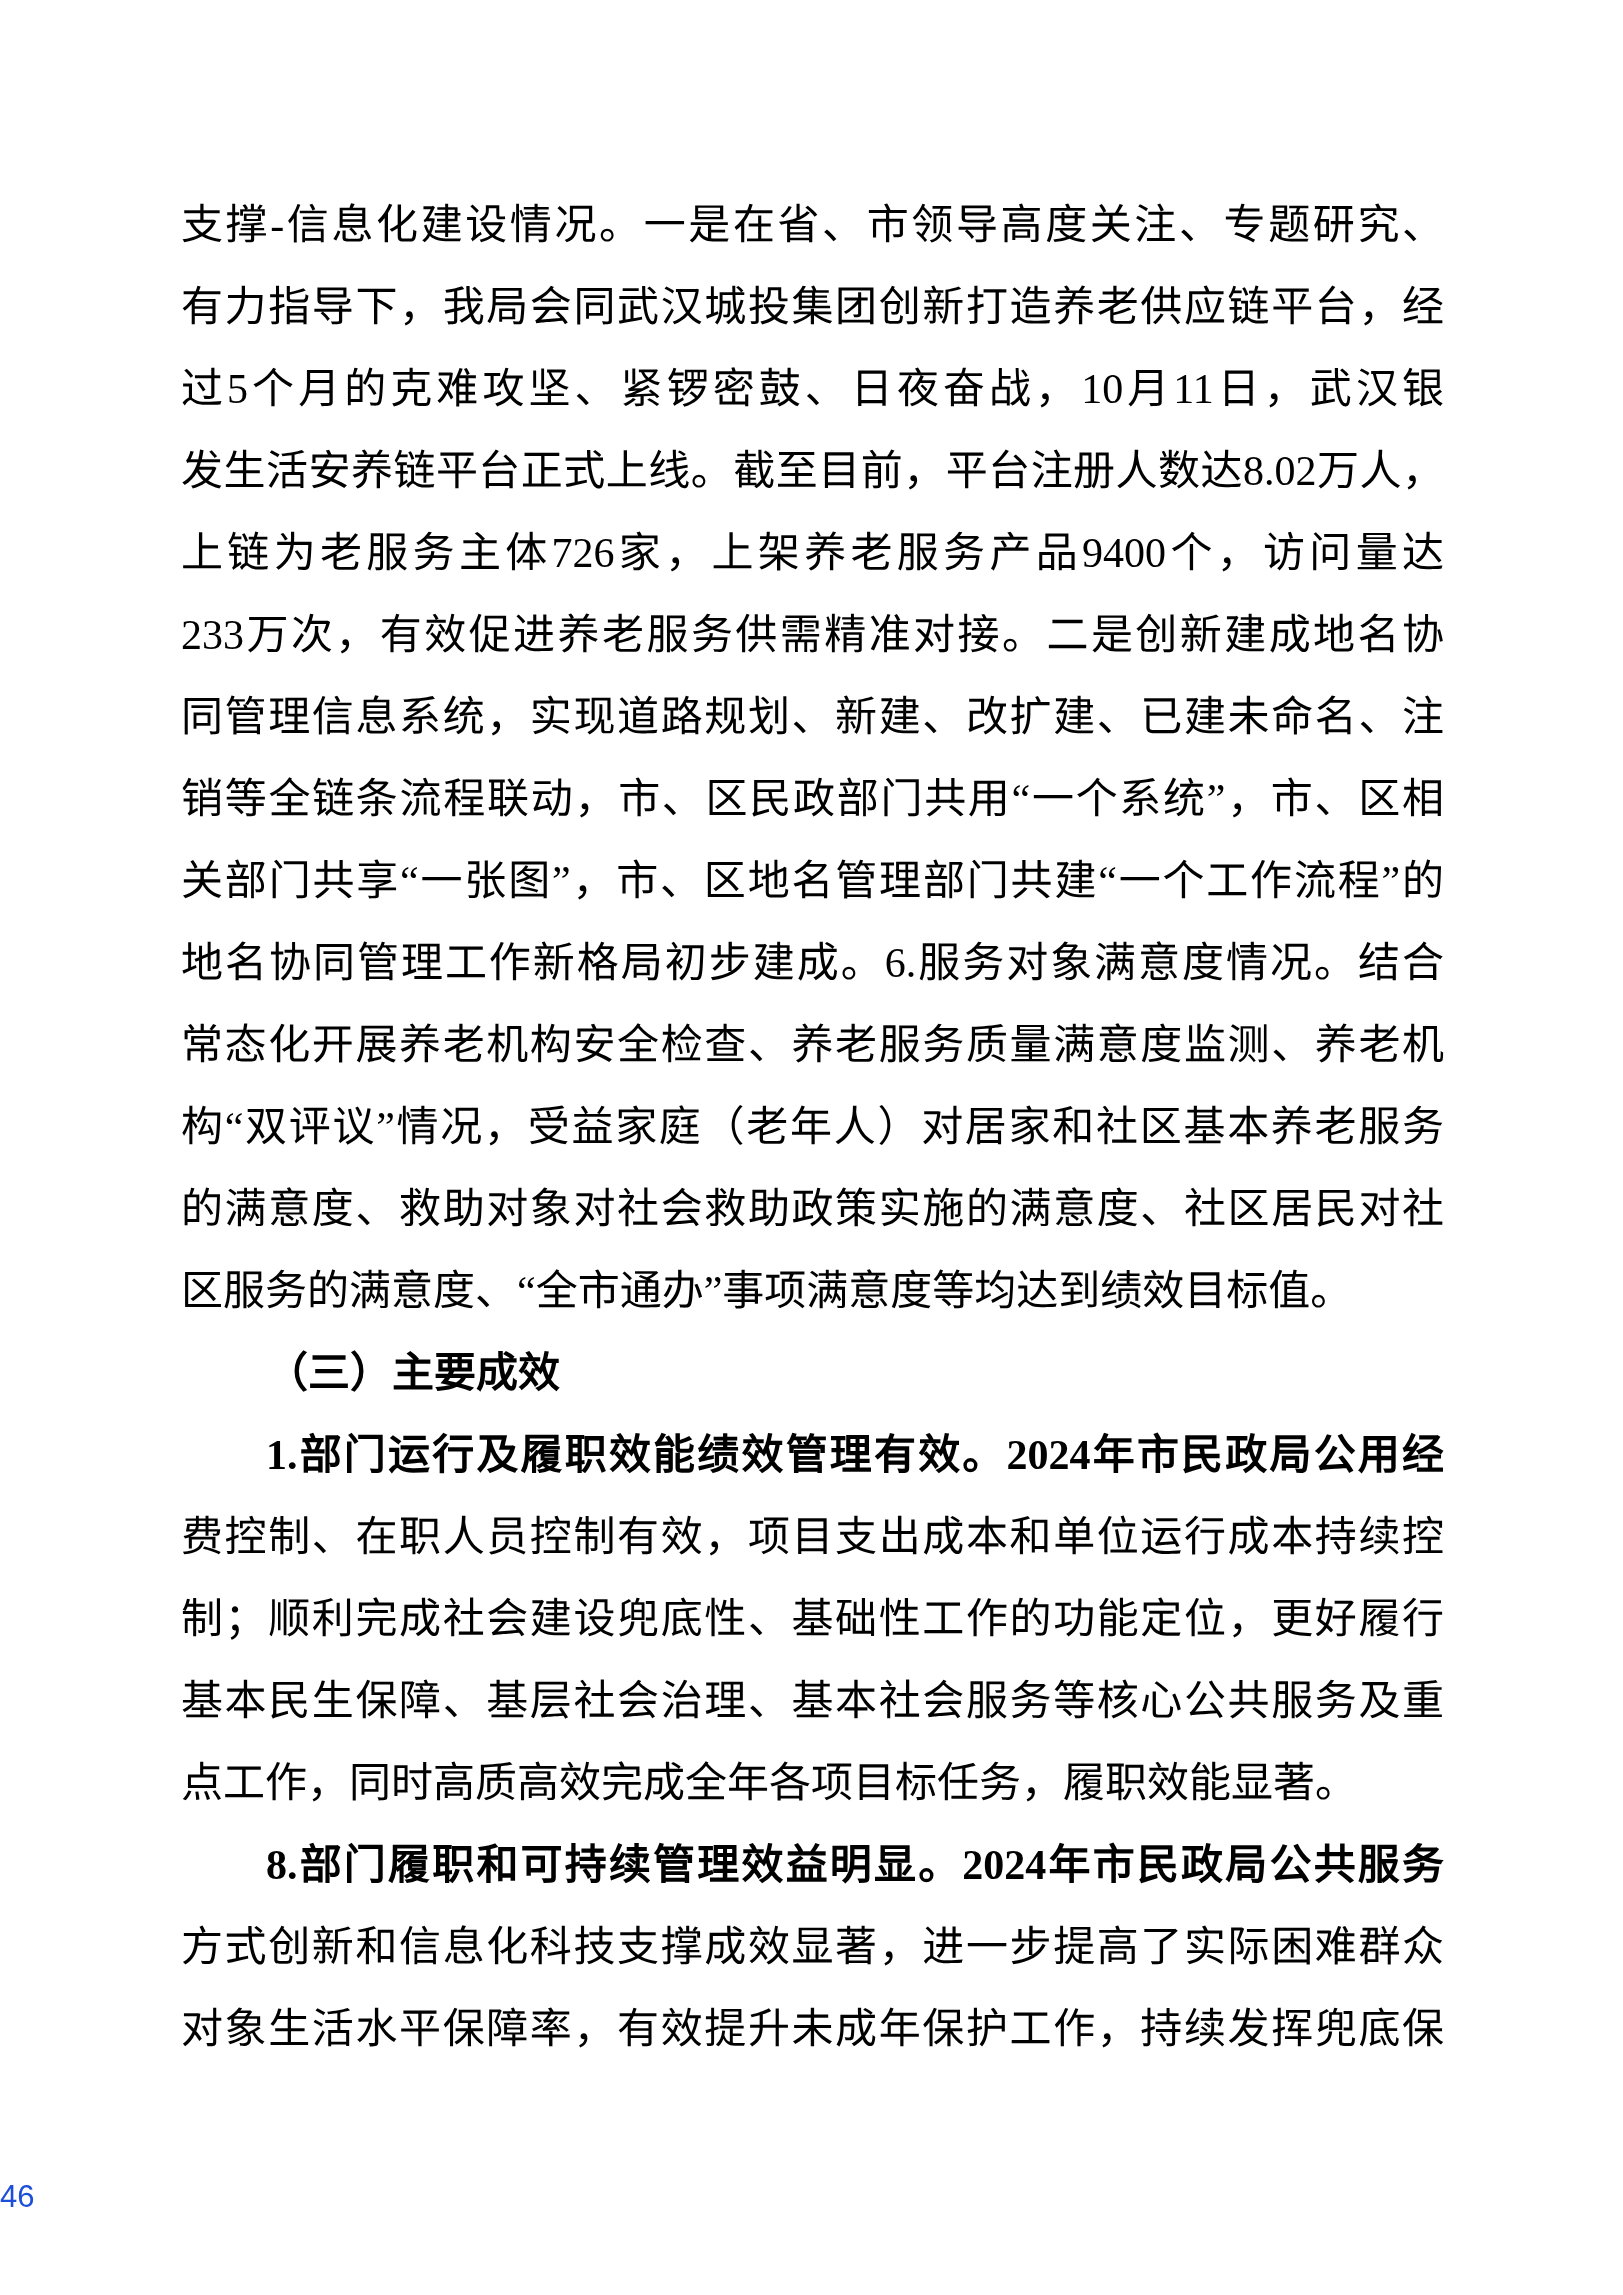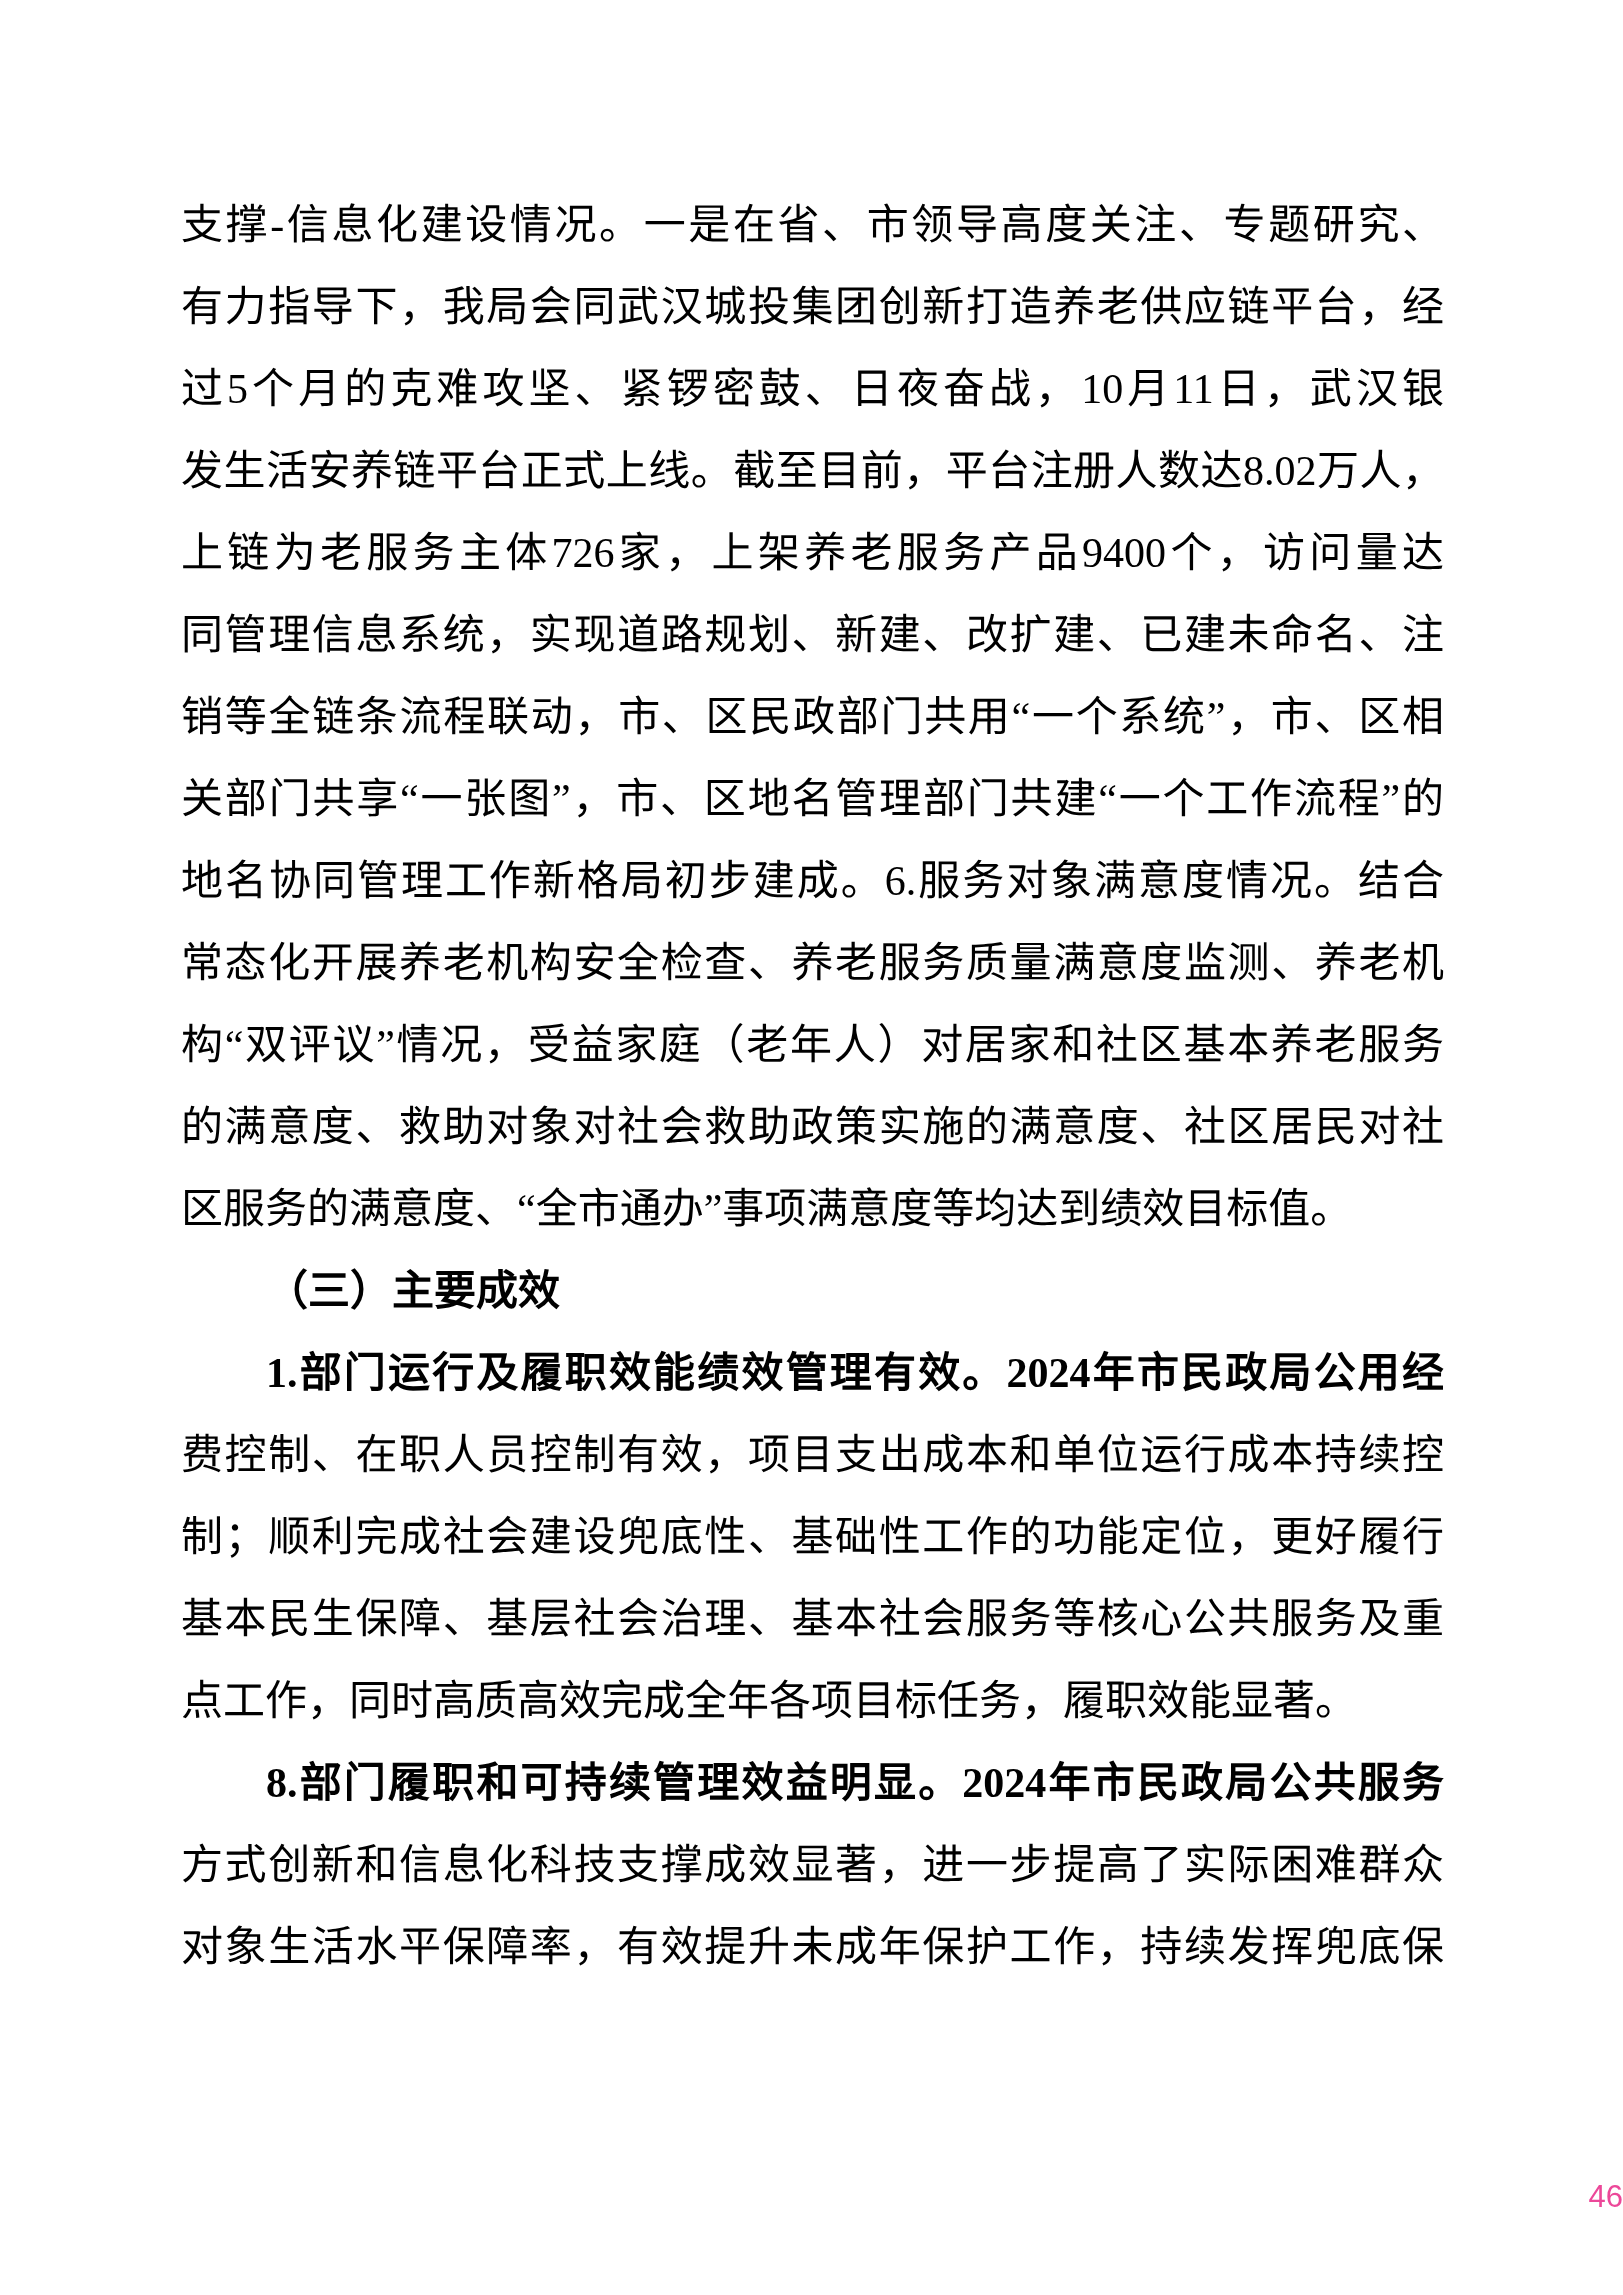--- a/index.html
+++ b/index.html
@@ -41,36 +41,37 @@
   .line.heading {
     font-weight: bold;
   }
   .page-number {
     position: absolute;
     left: 0;
     top: 2176px;
     width: 100%;
     height: 41px;
     line-height: 41px;
-    text-align: right;
+    text-align: left;
     font-family: "Liberation Sans", "DejaVu Sans", sans-serif;
     font-size: 31px;
-    color: #ec4899;
+    color: #1d4ed8;
   }
 </style>
 </head>
 <body>
 
 <div class="page">
   <div class="content" id="content">
       <div class="line fill">支撑-信息化建设情况。一是在省、市领导高度关注、专题研究、</div>
       <div class="line fill">有力指导下，我局会同武汉城投集团创新打造养老供应链平台，经</div>
       <div class="line fill">过5个月的克难攻坚、紧锣密鼓、日夜奋战，10月11日，武汉银</div>
       <div class="line fill">发生活安养链平台正式上线。截至目前，平台注册人数达8.02万人，</div>
       <div class="line fill">上链为老服务主体726家，上架养老服务产品9400个，访问量达</div>
+      <div class="line fill">233万次，有效促进养老服务供需精准对接。二是创新建成地名协</div>
       <div class="line fill">同管理信息系统，实现道路规划、新建、改扩建、已建未命名、注</div>
       <div class="line fill">销等全链条流程联动，市、区民政部门共用“一个系统”，市、区相</div>
       <div class="line fill">关部门共享“一张图”，市、区地名管理部门共建“一个工作流程”的</div>
       <div class="line fill">地名协同管理工作新格局初步建成。6.服务对象满意度情况。结合</div>
       <div class="line fill">常态化开展养老机构安全检查、养老服务质量满意度监测、养老机</div>
       <div class="line fill">构“双评议”情况，受益家庭（老年人）对居家和社区基本养老服务</div>
       <div class="line fill">的满意度、救助对象对社会救助政策实施的满意度、社区居民对社</div>
       <div class="line">区服务的满意度、“全市通办”事项满意度等均达到绩效目标值。</div>
       <div class="line heading indent">（三）主要成效</div>
       <div class="line fill indent">1.部门运行及履职效能绩效管理有效。2024年市民政局公用经</div>

